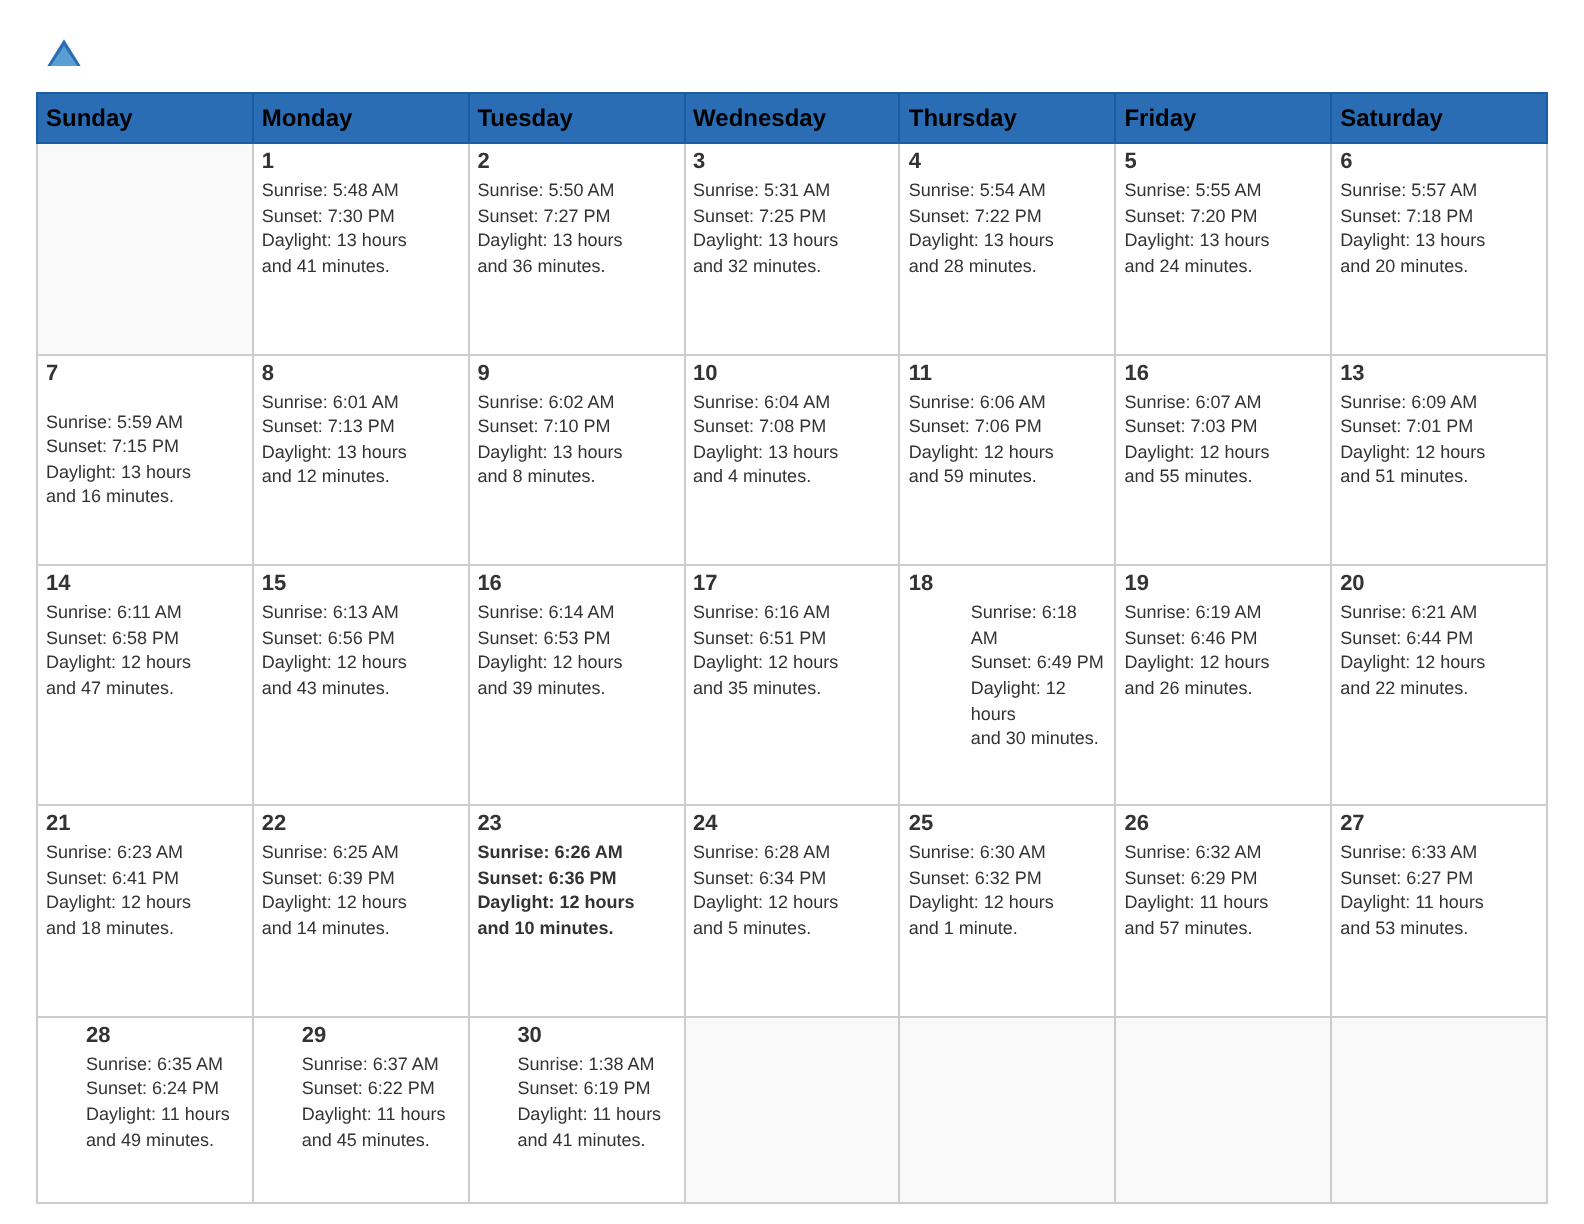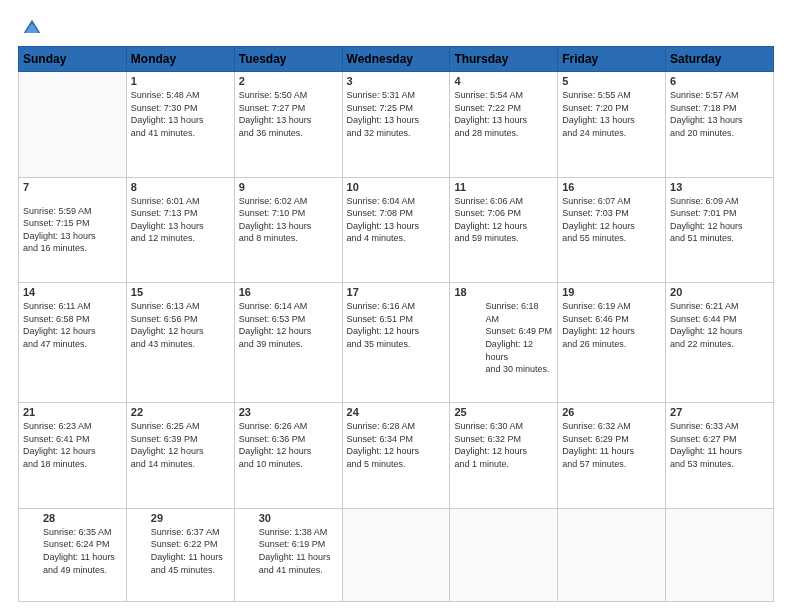--- a/index.html
+++ b/index.html
@@ -296,21 +296,21 @@
           </td>
           <td>
             <span class="day-num">22</span>
             <div class="day-info" style="white-space: pre-line;">Sunrise: 6:25 AM
 Sunset: 6:39 PM
 Daylight: 12 hours
 and 14 minutes.</div>
           </td>
           <td>
             <span class="day-num">23</span>
-            <div class="day-info" style="white-space: pre-line;">Sunrise: 6:26 AM
+            <div class="day-info" style="white-space: pre-line; font-weight: bold;">Sunrise: 6:26 AM
 Sunset: 6:36 PM
 Daylight: 12 hours
 and 10 minutes.</div>
           </td>
           <td>
             <span class="day-num">24</span>
             <div class="day-info" style="white-space: pre-line;">Sunrise: 6:28 AM
 Sunset: 6:34 PM
 Daylight: 12 hours
 and 5 minutes.</div>

